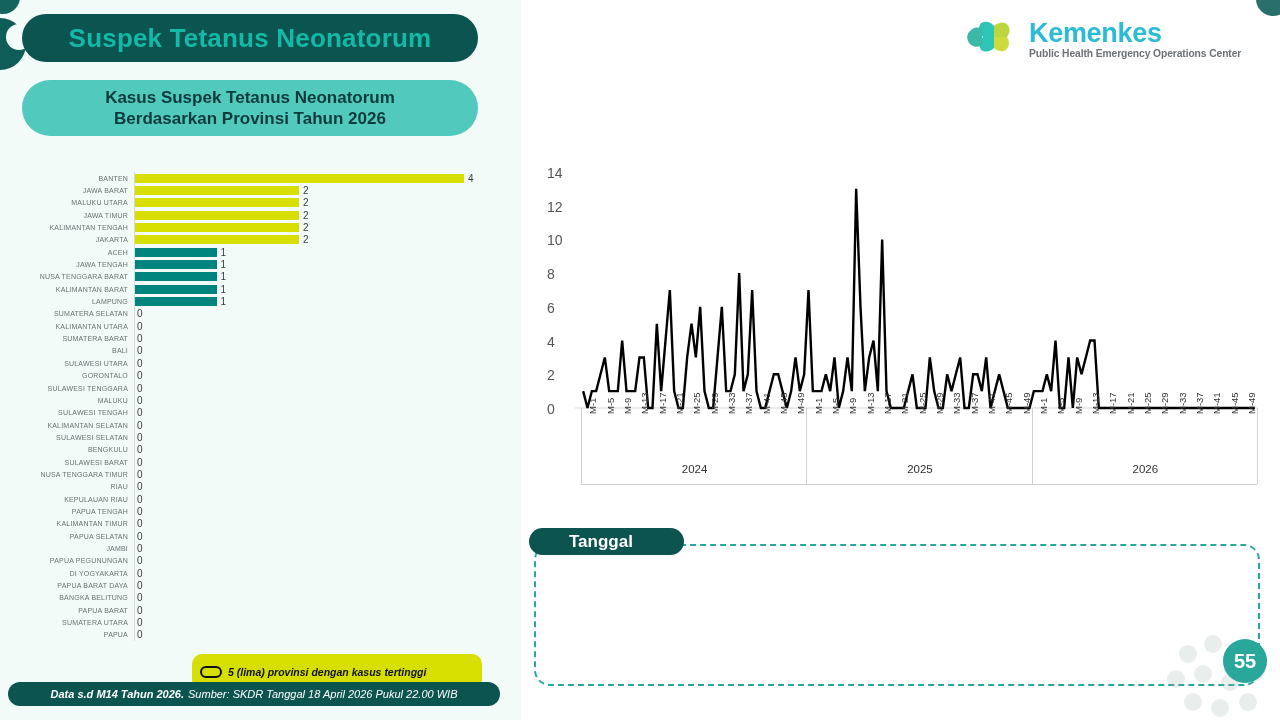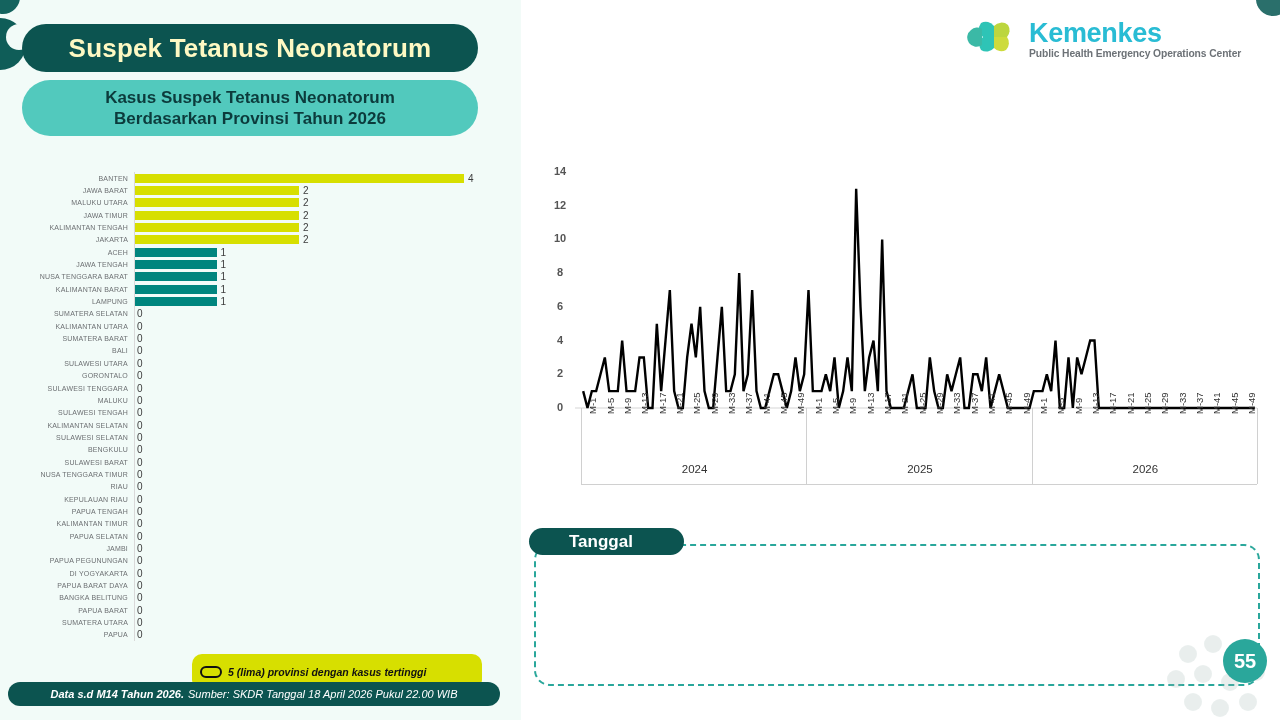--- a/index.html
+++ b/index.html
@@ -20,24 +20,24 @@
   }
   .corner-circle-b{
     position:absolute; left:-26px; top:18px; width:52px; height:52px;
     border-radius:50%; background:#0f5d58;
   }
   .corner-circle-c{
     position:absolute; left:6px; top:24px; width:26px; height:26px;
     border-radius:50%; background:#f2fbf8;
   }
   #main-title{
-    position:absolute; left:22px; top:24px; width:456px; height:48px;
+    position:absolute; left:22px; top:14px; width:456px; height:48px;
     background:#0c5450; border-radius:24px;
     display:flex; align-items:center; justify-content:center;
-    color:#fef9c3; font-size:26px; font-weight:bold; letter-spacing:.2px;
+    color:#14b8a6; font-size:26px; font-weight:bold; letter-spacing:.2px;
   }
   #chart-subtitle{
     position:absolute; left:22px; top:80px; width:456px; height:56px;
     background:#52c9bd; border-radius:28px;
     display:flex; flex-direction:column; align-items:center; justify-content:center;
     color:#0c3b3c; font-size:17px; font-weight:bold; line-height:1.25;
     text-align:center;
   }
   
   #bar-chart{
@@ -92,21 +92,21 @@
   #logo .kem{ font-size:27px; font-weight:bold; color:#29bcd4; line-height:1.05; letter-spacing:-.3px;}
   #logo .sub{ font-size:10.3px; font-weight:bold; color:#6d7277; letter-spacing:-.1px;}
   #trend-title{
     position:absolute; left:34px; top:75px; width:700px; height:60px;
     background:#52c9bd; border-radius:30px;
     display:flex; flex-direction:column; align-items:center; justify-content:center;
     color:#0c3b3c; font-size:19px; font-weight:bold; line-height:1.3; text-align:center;
   }
   
   #line-chart{ position:absolute; left:12px; top:160px; width:740px; height:360px; }
-  .ytick{ position:absolute; font-size:11px; color:#555; text-align:center; width:26px;font-weight:bold;}
+  .ytick{ position:absolute; font-size:14px; color:#555; text-align:left; width:26px;}
   .xtick{
     position:absolute; font-size:9.5px; color:#333; white-space:nowrap;
     transform-origin:left top; transform:rotate(-90deg);
   }
   .yearlbl{ position:absolute; font-size:11.5px; color:#333;text-align:right; }
   .vsep{ position:absolute; width:1px; background:#d0d0d0; }
   
   #analysis-box{
     position:absolute; left:13px; top:544px; width:726px; height:142px;
     border:2px dashed #2aa79b; border-radius:16px; background:#ffffff;

